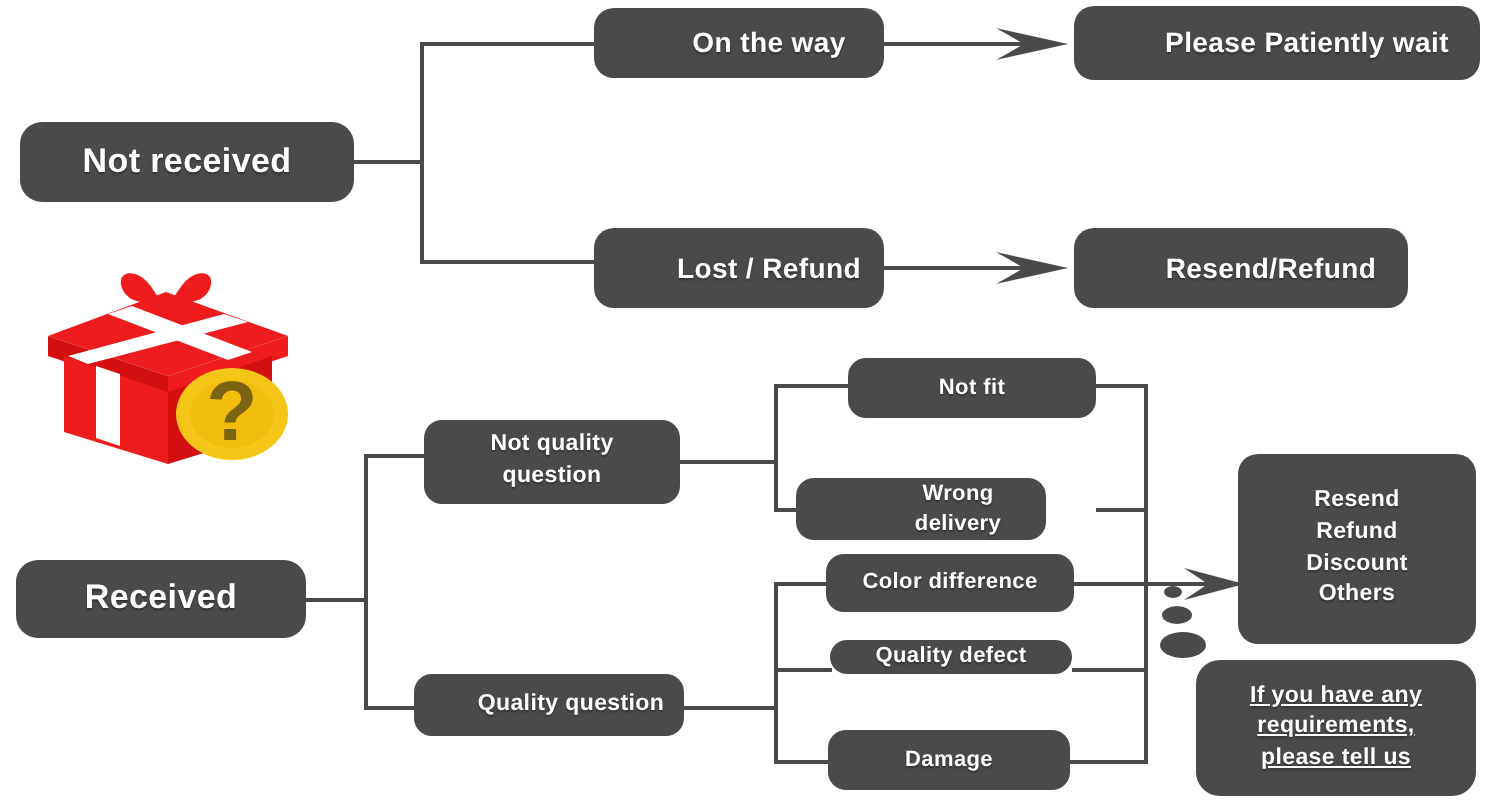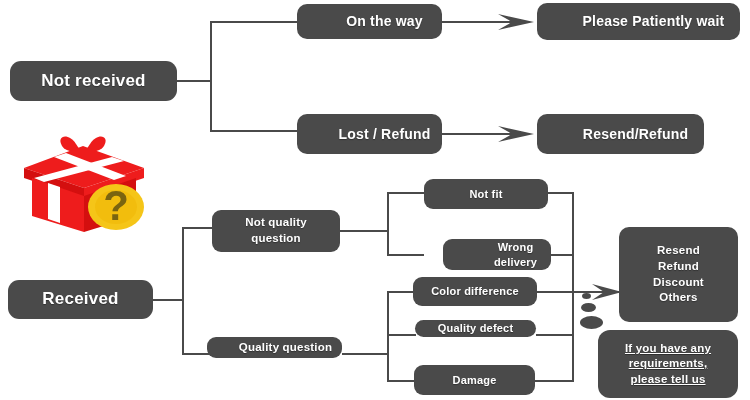--- a/index.html
+++ b/index.html
@@ -153,39 +153,39 @@
   <div class="conn hline" style="left:182px; top:227px; width:32px;"></div>
   <div class="conn hline" style="left:182px; top:353px; width:28px;"></div>
 
   <div class="node small" style="left:212px; top:210px; width:128px; height:42px;">
     <span class="lines">
       <span>Not quality</span>
       <span>question</span>
     </span>
   </div>
 
-  <div class="node small" style="left:207px; top:337px; width:135px; height:21px;padding-left:28px;">
+  <div class="node small" style="left:207px; top:337px; width:135px; height:31px;padding-left:28px;">
     <span>Quality question</span>
   </div>
 
   <div class="conn hline" style="left:340px; top:230px; width:48px;"></div>
   <div class="conn vline" style="left:387px; top:192px; height:64px;"></div>
   <div class="conn hline" style="left:387px; top:192px; width:38px;"></div>
   <div class="conn hline" style="left:387px; top:254px; width:37px;"></div>
 
   <div class="conn hline" style="left:342px; top:353px; width:46px;"></div>
   <div class="conn vline" style="left:387px; top:291px; height:90px;"></div>
   <div class="conn hline" style="left:387px; top:291px; width:28px;"></div>
   <div class="conn hline" style="left:387px; top:334px; width:29px;"></div>
   <div class="conn hline" style="left:387px; top:380px; width:28px;"></div>
 
   <div class="node tiny" style="left:424px; top:179px; width:124px; height:30px;">
     <span>Not fit</span>
   </div>
-  <div class="node tiny" style="left:443px; top:239px; width:108px; height:31px;padding-left:43px;">
+  <div class="node tiny" style="left:398px; top:239px; width:125px; height:31px;padding-left:43px;">
     <span>Wrong delivery</span>
   </div>
   <div class="node tiny" style="left:413px; top:277px; width:124px; height:29px;">
     <span>Color difference</span>
   </div>
   <div class="node tiny" style="left:415px; top:320px; width:121px; height:17px;">
     <span>Quality defect</span>
   </div>
   <div class="node tiny" style="left:414px; top:365px; width:121px; height:30px;">
     <span>Damage</span>

